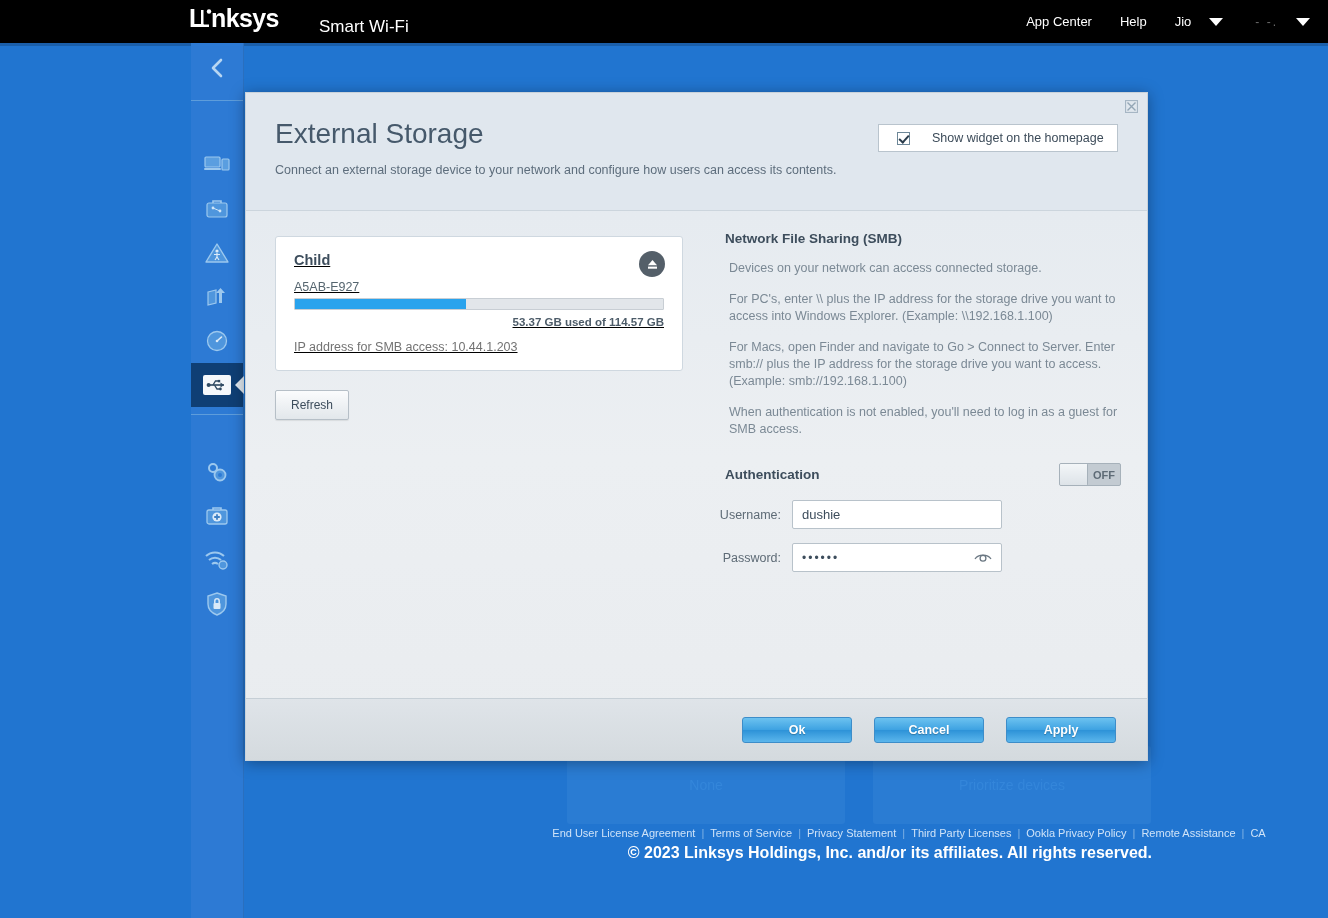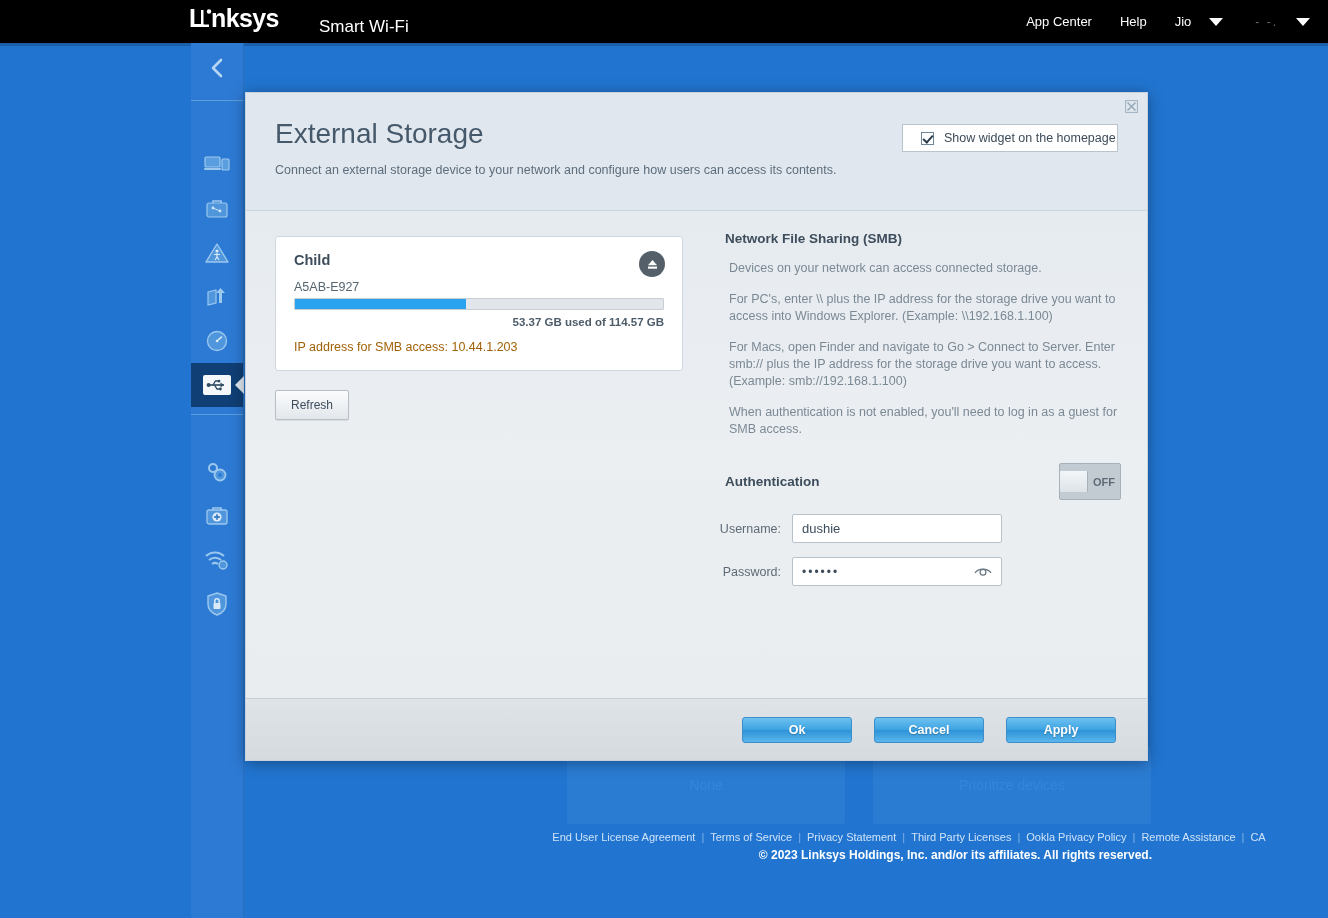--- a/index.html
+++ b/index.html
@@ -70,21 +70,21 @@
   .bgw-body {
     position: absolute; inset: 0; display: flex; align-items: center; justify-content: center;
     font-size: 14px; color: #3486da;
   }
 
   
   .footer { position: absolute; left: 245px; bottom: 56px; right: 0; text-align: center; }
   .footer-links { font-size: 11px; color: #bcd9f5; text-align: center; }
   .footer-links a { color: #cfe3f8; text-decoration: none; cursor: pointer; }
   .footer-links .sep { color: #7fb2e4; margin: 0 6px; }
-  .footer-copy { font-size: 12px; color: #ffffff; margin-top: 5px; font-weight: bold; text-align: right; padding-right: 176px;}
+  .footer-copy { font-size: 16px; color: #ffffff; margin-top: 5px; font-weight: bold; text-align: right; padding-right: 176px;}
 
   
   .modal {
     position: absolute; left: 245px; top: 92px; width: 903px; height: 669px;
     background: linear-gradient(180deg, #e3e9ef 0%, #eceff2 55%, #e9ecef 100%);
     box-shadow: 0 2px 14px rgba(0,0,0,.35);
     border: 1px solid #c9d2da;
   }
   .modal-head {
     height: 118px; background: #e0e7ee; position: relative;
@@ -92,69 +92,69 @@
   }
   .modal-title {
     position: absolute; left: 29px; top: 25px; font-size: 28px; color: #46596b; font-weight: 400;
   }
   .modal-sub { position: absolute; left: 29px; top: 70px; font-size: 12.5px; color: #5d6d7c; }
   .modal-close {
     position: absolute; right: 9px; top: 7px; width: 14px; height: 14px;
     cursor: pointer; color: #9fb0bf; font-size: 15px; line-height: 14px; text-align: center;
   }
   .widget-toggle {
-    position: absolute; right: 29px; top: 31px; width: 216px; height: 28px;
+    position: absolute; right: 29px; top: 31px; width: 240px; height: 28px;
     background: #fff; border: 1px solid #b9c4cd; display: flex; align-items: center;
-    padding-left: 18px; gap: 10px; cursor: pointer;
+    padding-left: 18px; gap: 22px; cursor: pointer;
   }
   .cb {
     width: 13px; height: 13px; border: 1px solid #6d8798; background: #fff;
     position: relative; flex: 0 0 auto;
   }
   .cb.checked::after {
     content: ""; position: absolute; left: 3px; top: 0px; width: 4px; height: 8px;
     border: solid #2a3c4c; border-width: 0 2px 2px 0; transform: rotate(42deg);
   }
   .widget-toggle-label { font-size: 12.5px; color: #3c4b59; }
 
   .modal-body { position: relative; height: 488px; padding: 22px 0 0 0; }
 
   
   .col-left { position: absolute; left: 29px; top: 25px; width: 408px; }
   .drive-card {
     background: #fff; border: 1px solid #cfd8e0; border-radius: 3px;
-    padding: 15px 18px 16px 18px; position: relative;
+    padding: 15px 18px 16px 18px; position: relative; text-decoration: underline;
   }
   .drive-name { font-size: 14.5px; font-weight: bold; color: #3d4d5c; }
   .eject-btn {
     position: absolute; right: 17px; top: 14px; width: 26px; height: 26px; border-radius: 50%;
     background: #545f69; display: flex; align-items: center; justify-content: center; cursor: pointer;
   }
   .drive-vol { font-size: 12.5px; color: #55656f; margin-top: 12px; }
   .bar-outer {
     margin-top: 4px; height: 12px; background: #e2e6ea; border: 1px solid #c8ced4; border-radius: 1px;
     overflow: hidden;
   }
   .bar-fill { height: 100%; background: #29a3ed; }
   .drive-usage { font-size: 11.5px; color: #4d5c69; text-align: right; margin-top: 6px; font-weight: bold; }
-  .drive-ip { font-size: 12.5px; color: #a16207; margin-top: 12px; }
+  .drive-ip { font-size: 12.5px; color: #737373; margin-top: 12px; }
   .btn-refresh {
     margin-top: 19px; padding: 7px 15px; font-size: 12px; color: #3d4d5c;
     background: linear-gradient(180deg,#fbfcfd 0%, #e2e7eb 100%);
     border: 1px solid #b6bfc7; border-radius: 2px; cursor: pointer;
     box-shadow: 0 1px 1px rgba(0,0,0,.08);
   }
 
   
   .col-right { position: absolute; left: 463px; top: 20px; width: 412px; }
   .sec-title { font-size: 13.5px; font-weight: bold; color: #3d4d5c; padding-left: 16px; }
   .para { font-size: 12.5px; color: #7b8995; line-height: 17px; margin-top: 14px; margin-left: 20px; }
   .auth-row { display: flex; align-items: center; justify-content: space-between; margin-top: 25px; }
   .toggle-off {
-    width: 62px; height: 37px; display: flex; align-items: center;
+    width: 62px; height: 23px; display: flex; align-items: center;
     background: #c3cbd2; border: 1px solid #a6b1ba; border-radius: 2px; cursor: pointer;
   }
   .toggle-knob {
     width: 28px; height: 21px; background: linear-gradient(180deg,#f3f6f8,#dde3e8);
     border-right: 1px solid #a6b1ba; border-radius: 1px;
   }
   .toggle-txt { flex: 1; text-align: center; font-size: 11px; font-weight: bold; color: #5e6b76; }
   .field-row { display: flex; align-items: center; margin-top: 14px; }
   .field-label { width: 72px; text-align: right; font-size: 12.5px; color: #5e6b76; margin-right: 11px; }
   .field-box {

